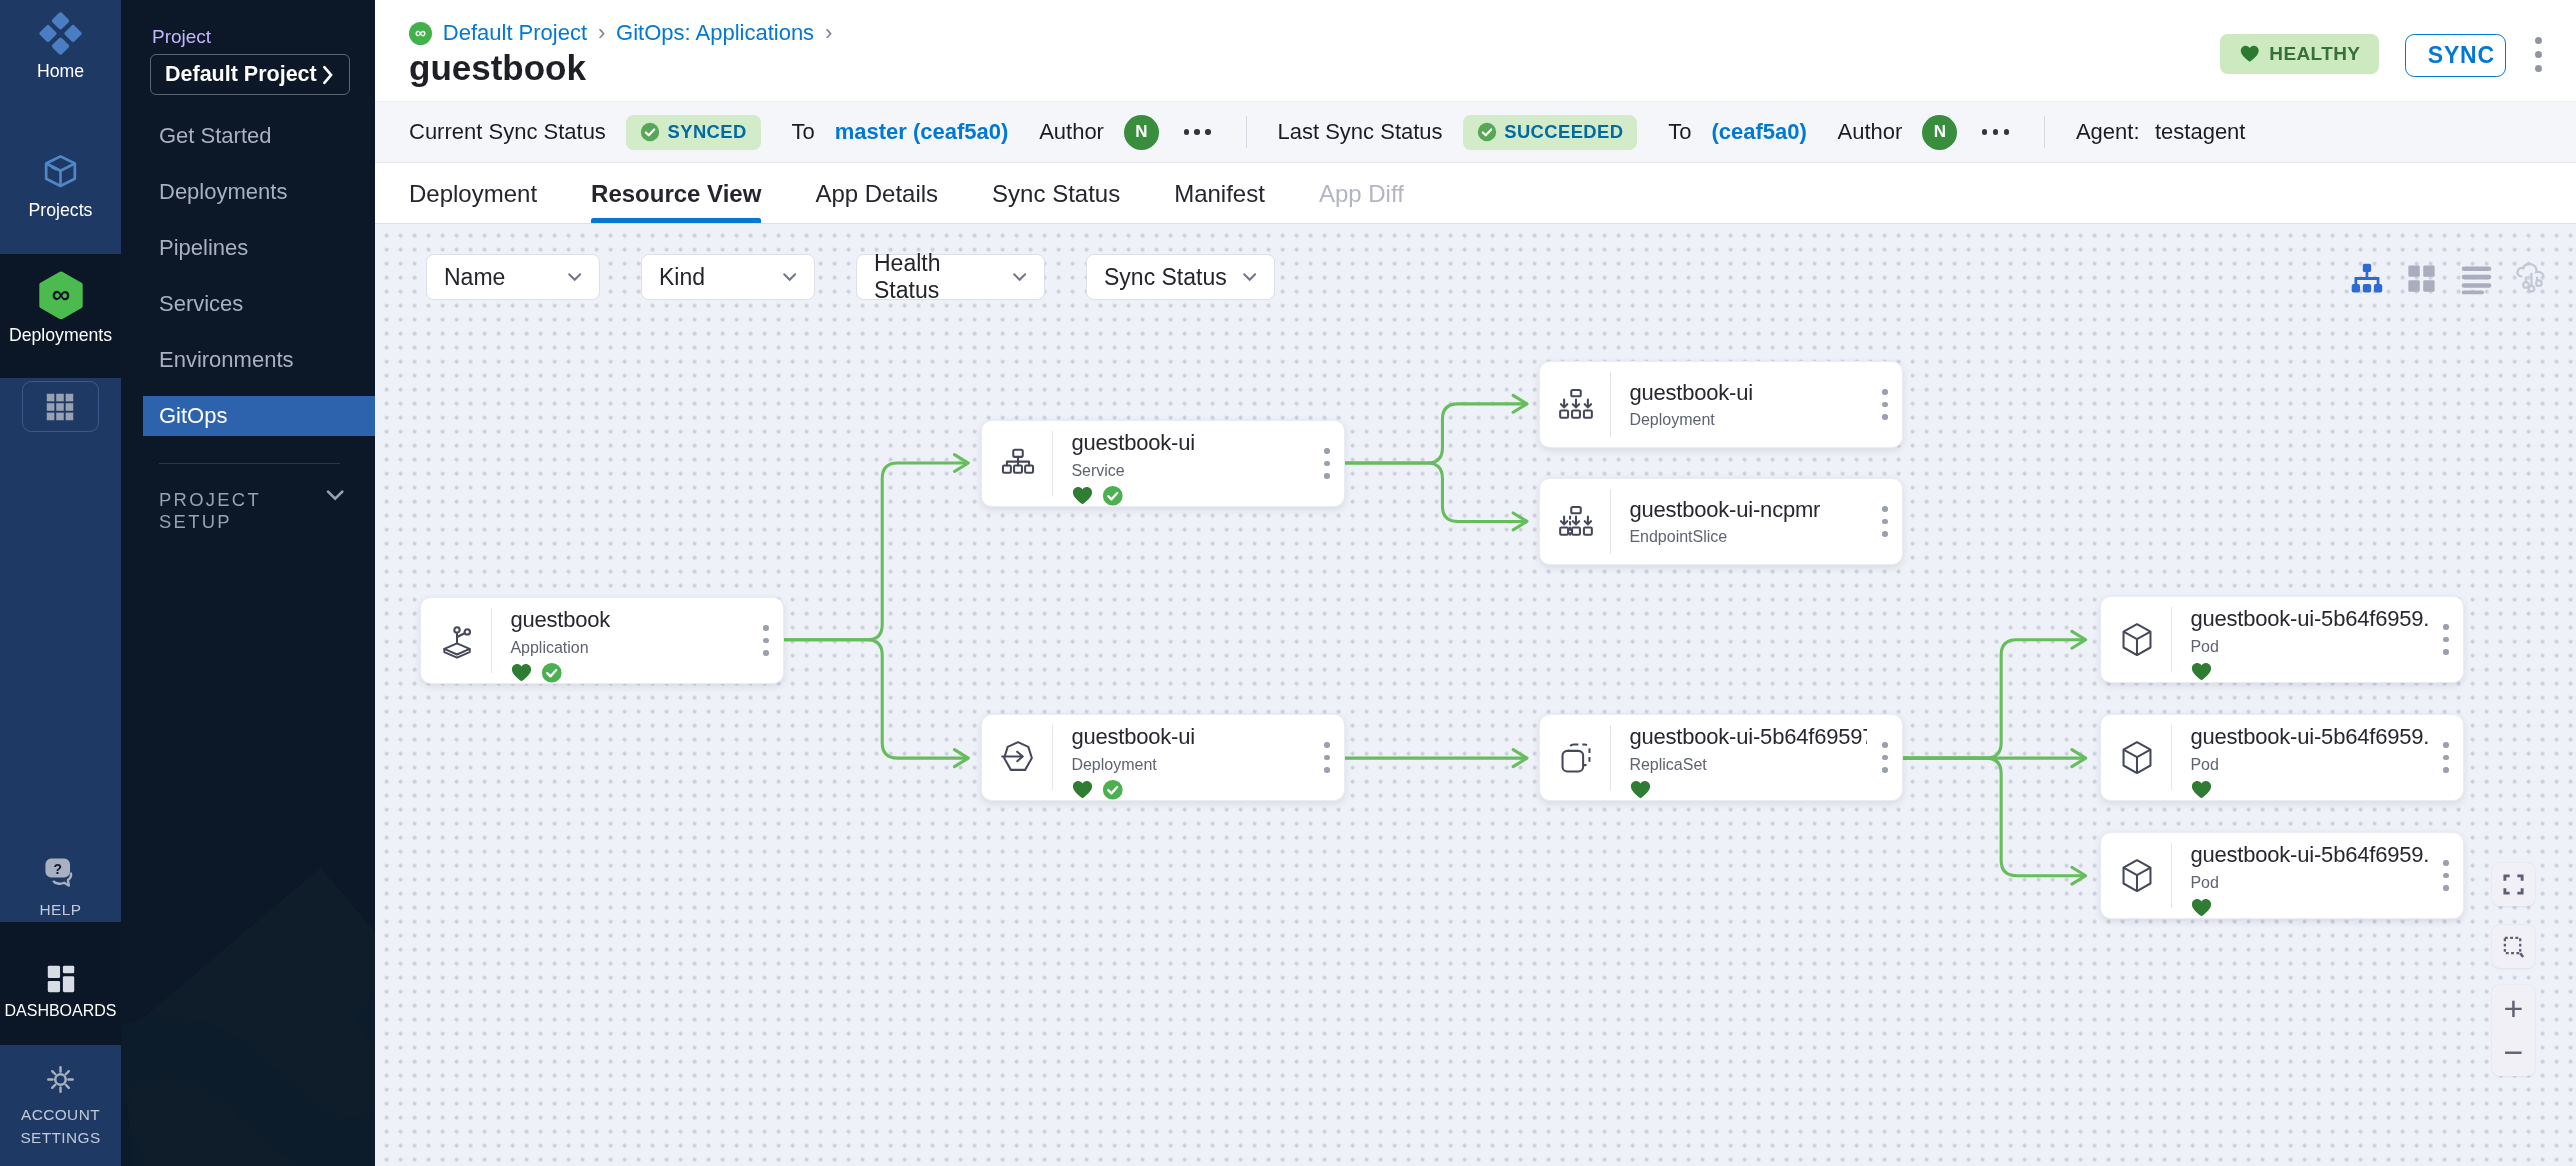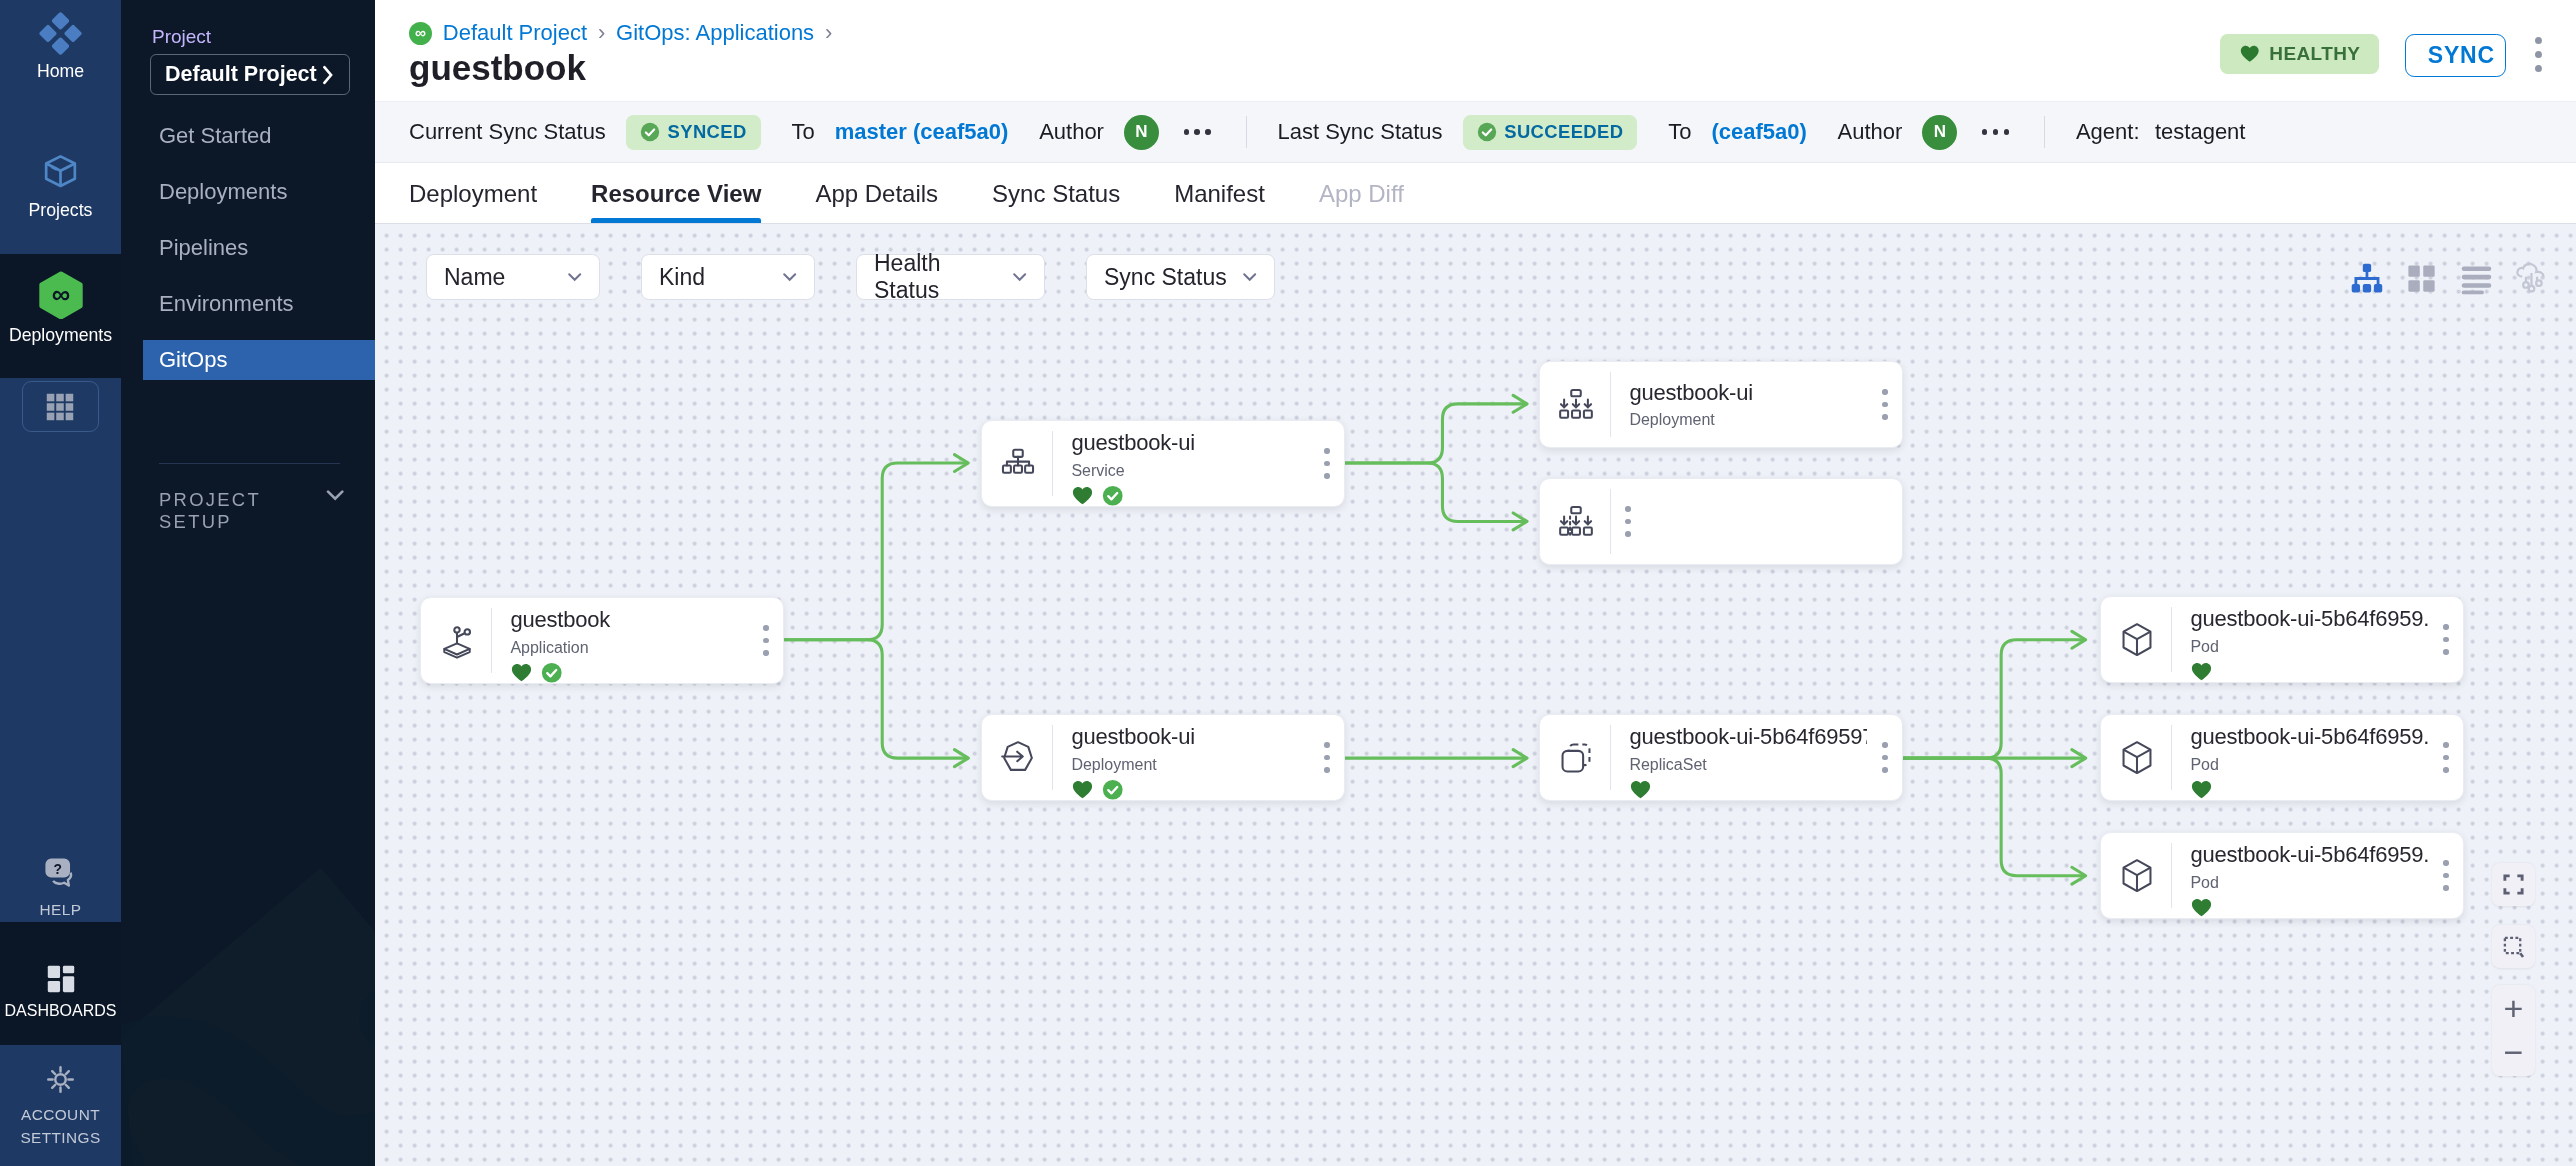--- a/index.html
+++ b/index.html
@@ -210,20 +210,21 @@
     <span>Default Project</span>
     <svg width="15.4" height="20" viewBox="0 0 12 18" fill="none" stroke="#ffffff" stroke-width="2.4" stroke-linecap="round">
       <path d="M3 2 L9 9 L3 16"></path>
     </svg>
   </div>
 
   <div class="side-menu">
     <div class="side-item">Get Started</div>
     <div class="side-item">Deployments</div>
     <div class="side-item">Pipelines</div>
+    <div class="side-item">Services</div>
     <div class="side-item">Environments</div>
     <div class="side-item active">GitOps</div>
   </div>
 
   <div class="side-divider"></div>
   <div class="project-setup">
     <span>PROJECT SETUP</span>
     <svg width="20" height="12.3" viewBox="0 0 18 11" fill="none" stroke="#99a1b2" stroke-width="2.6" stroke-linecap="round">
       <path d="M2 2 L9 9 L16 2"></path>
     </svg>
@@ -486,20 +487,24 @@
           <path d="M9 17 V27 M5 23 L9 27 L13 23"></path>
             <path d="M24 17 V27 M20 23 L24 27 L28 23"></path>
             <path d="M39 17 V27 M35 23 L39 27 L43 23"></path>
           <path d="M16.5 17 V27" stroke-dasharray="3 4"></path>
             <path d="M16.5 31 V40" stroke-dasharray="3 4"></path>
           <rect x="4" y="31" width="10" height="9" rx="1.5"></rect>
             <rect x="19" y="31" width="10" height="9" rx="1.5"></rect>
             <rect x="34" y="31" width="10" height="9" rx="1.5"></rect>
         </svg>
       </div>
+      <div class="node-body centered">
+        <div class="node-title">guestbook-ui-ncpmr</div>
+        <div class="node-kind">EndpointSlice</div>
+      </div>
       <div class="node-kebab">
           <i></i>
           <i></i>
           <i></i>
         </div>
     </div>
 
     <div class="node" style="left:606px; top:490px">
       <div class="node-iconcol">
         <svg width="38" height="38" viewBox="0 0 48 48" fill="none" stroke="#45485a" stroke-width="2.6" stroke-linecap="round" stroke-linejoin="round">

